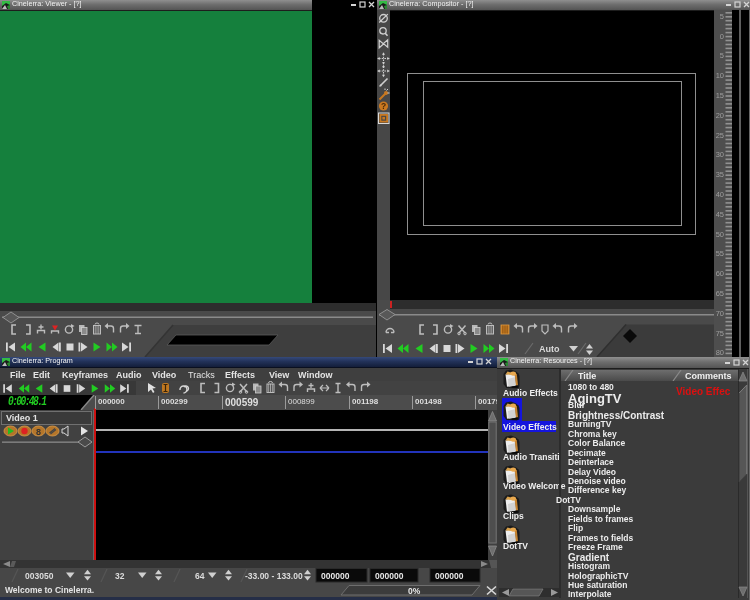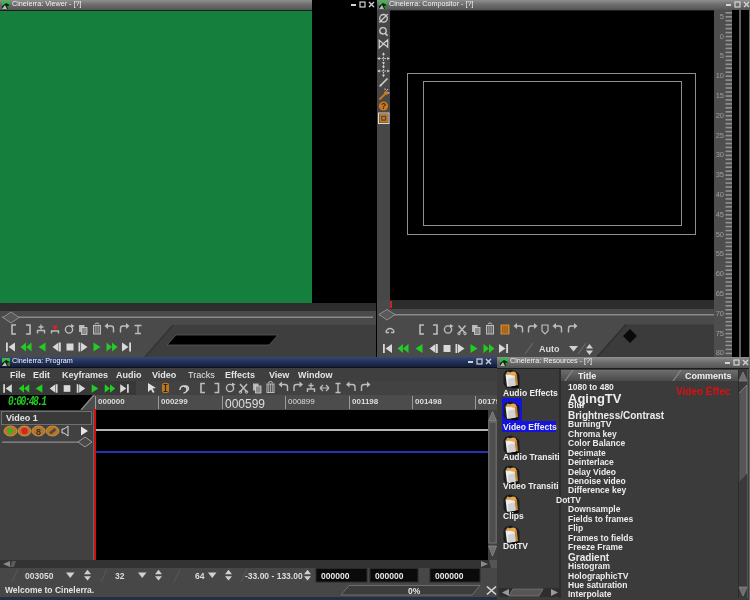--- a/index.html
+++ b/index.html
@@ -382,21 +382,21 @@
         <polygon points="0,0 94,0 81,15 0,15" fill="#000"></polygon>
         <path d="M94,0 L81,15" stroke="#8a8a8a" stroke-width="1.4"></path>
         <rect x="94" y="13" width="2" height="2" fill="#cc1111"></rect>
       </svg>
       <div style="position:absolute;left:8px;top:39px;font-size:12px;line-height:12px;font-family:'Liberation Mono',monospace;font-style:italic;font-weight:bold;color:#22cc22;letter-spacing:-2px;transform:scaleX(0.8);transform-origin:0 0">0:00:48.1</div>
       <div style="position:absolute;left:95px;top:39px;width:1px;height:13px;background:#9a9a9a"></div>
       <div class="txt" style="left:98px;top:40px;font-size:8px;font-weight:bold;color:#dedede">000000</div>
       <div style="position:absolute;left:158px;top:39px;width:1px;height:13px;background:#9a9a9a"></div>
       <div class="txt" style="left:161px;top:40px;font-size:8px;font-weight:bold;color:#dedede">000299</div>
       <div style="position:absolute;left:222px;top:39px;width:1px;height:13px;background:#9a9a9a"></div>
-      <div class="txt" style="left:225px;top:40px;font-size:12px;font-weight:normal;color:#dedede">000599</div>
+      <div class="txt" style="left:225px;top:40px;font-size:10px;font-weight:bold;color:#dedede">000599</div>
       <div style="position:absolute;left:285px;top:39px;width:1px;height:13px;background:#9a9a9a"></div>
       <div class="txt" style="left:288px;top:40px;font-size:8px;font-weight:normal;color:#dedede">000899</div>
       <div style="position:absolute;left:349px;top:39px;width:1px;height:13px;background:#9a9a9a"></div>
       <div class="txt" style="left:352px;top:40px;font-size:8px;font-weight:bold;color:#dedede">001198</div>
       <div style="position:absolute;left:412px;top:39px;width:1px;height:13px;background:#9a9a9a"></div>
       <div class="txt" style="left:415px;top:40px;font-size:8px;font-weight:bold;color:#dedede">001498</div>
       <div style="position:absolute;left:475px;top:39px;width:1px;height:13px;background:#9a9a9a"></div>
       <div class="txt" style="left:478px;top:40px;font-size:8px;font-weight:bold;color:#dedede">001798</div>
       <div style="position:absolute;left:0;top:53px;width:93px;height:150px;background:#414141"></div>
       <div style="position:absolute;left:1px;top:54px;width:89px;height:12px;background:#3a3a3a;border:1px solid #707070"></div>
@@ -519,21 +519,21 @@
       <div class="txt" style="left:6px;top:95px;font-size:8.5px;font-weight:bold;color:#efefef">Audio Transiti</div>
       <svg style="position:absolute;left:6px;top:107px" width="19" height="21">
         <polygon points="0.5,6 3,2.5 8,1.5 13,3.5 15.5,5.5 16.5,8 16.5,18.5 14,20.5 3.5,20 0.5,16" fill="#1b1b1b"></polygon>
         <polygon points="2.5,6.5 11.5,5 13,17.5 4,18.8" fill="#ededed"></polygon>
         <polygon points="5,11 12.3,9 13,17.5 5.5,18.5" fill="#d2d2d2"></polygon>
         <polygon points="2.5,6.5 4.5,3.5 12.5,5.5 11.5,7" fill="#d8a04a"></polygon>
         <polygon points="11.5,5 13.8,6 15,17 13,17.5" fill="#c78430"></polygon>
         <ellipse cx="10.2" cy="5.6" rx="2.8" ry="2.1" fill="#e8a84e"></ellipse>
         <polygon points="13,17.5 16.5,19.5 8,19.8" fill="#060606"></polygon>
       </svg>
-      <div class="txt" style="left:6px;top:124px;font-size:8.5px;font-weight:bold;color:#efefef">Video Transiti</div>
+      <div class="txt" style="left:6px;top:124px;font-size:8.5px;font-weight:bold;color:#efefef">Video Welcome</div>
       <svg style="position:absolute;left:6px;top:136px" width="19" height="21">
         <polygon points="0.5,6 3,2.5 8,1.5 13,3.5 15.5,5.5 16.5,8 16.5,18.5 14,20.5 3.5,20 0.5,16" fill="#1b1b1b"></polygon>
         <polygon points="2.5,6.5 11.5,5 13,17.5 4,18.8" fill="#ededed"></polygon>
         <polygon points="5,11 12.3,9 13,17.5 5.5,18.5" fill="#d2d2d2"></polygon>
         <polygon points="2.5,6.5 4.5,3.5 12.5,5.5 11.5,7" fill="#d8a04a"></polygon>
         <polygon points="11.5,5 13.8,6 15,17 13,17.5" fill="#c78430"></polygon>
         <ellipse cx="10.2" cy="5.6" rx="2.8" ry="2.1" fill="#e8a84e"></ellipse>
         <polygon points="13,17.5 16.5,19.5 8,19.8" fill="#060606"></polygon>
       </svg>
       <div class="txt" style="left:6px;top:154px;font-size:8.5px;font-weight:bold;color:#efefef">Clips</div>

